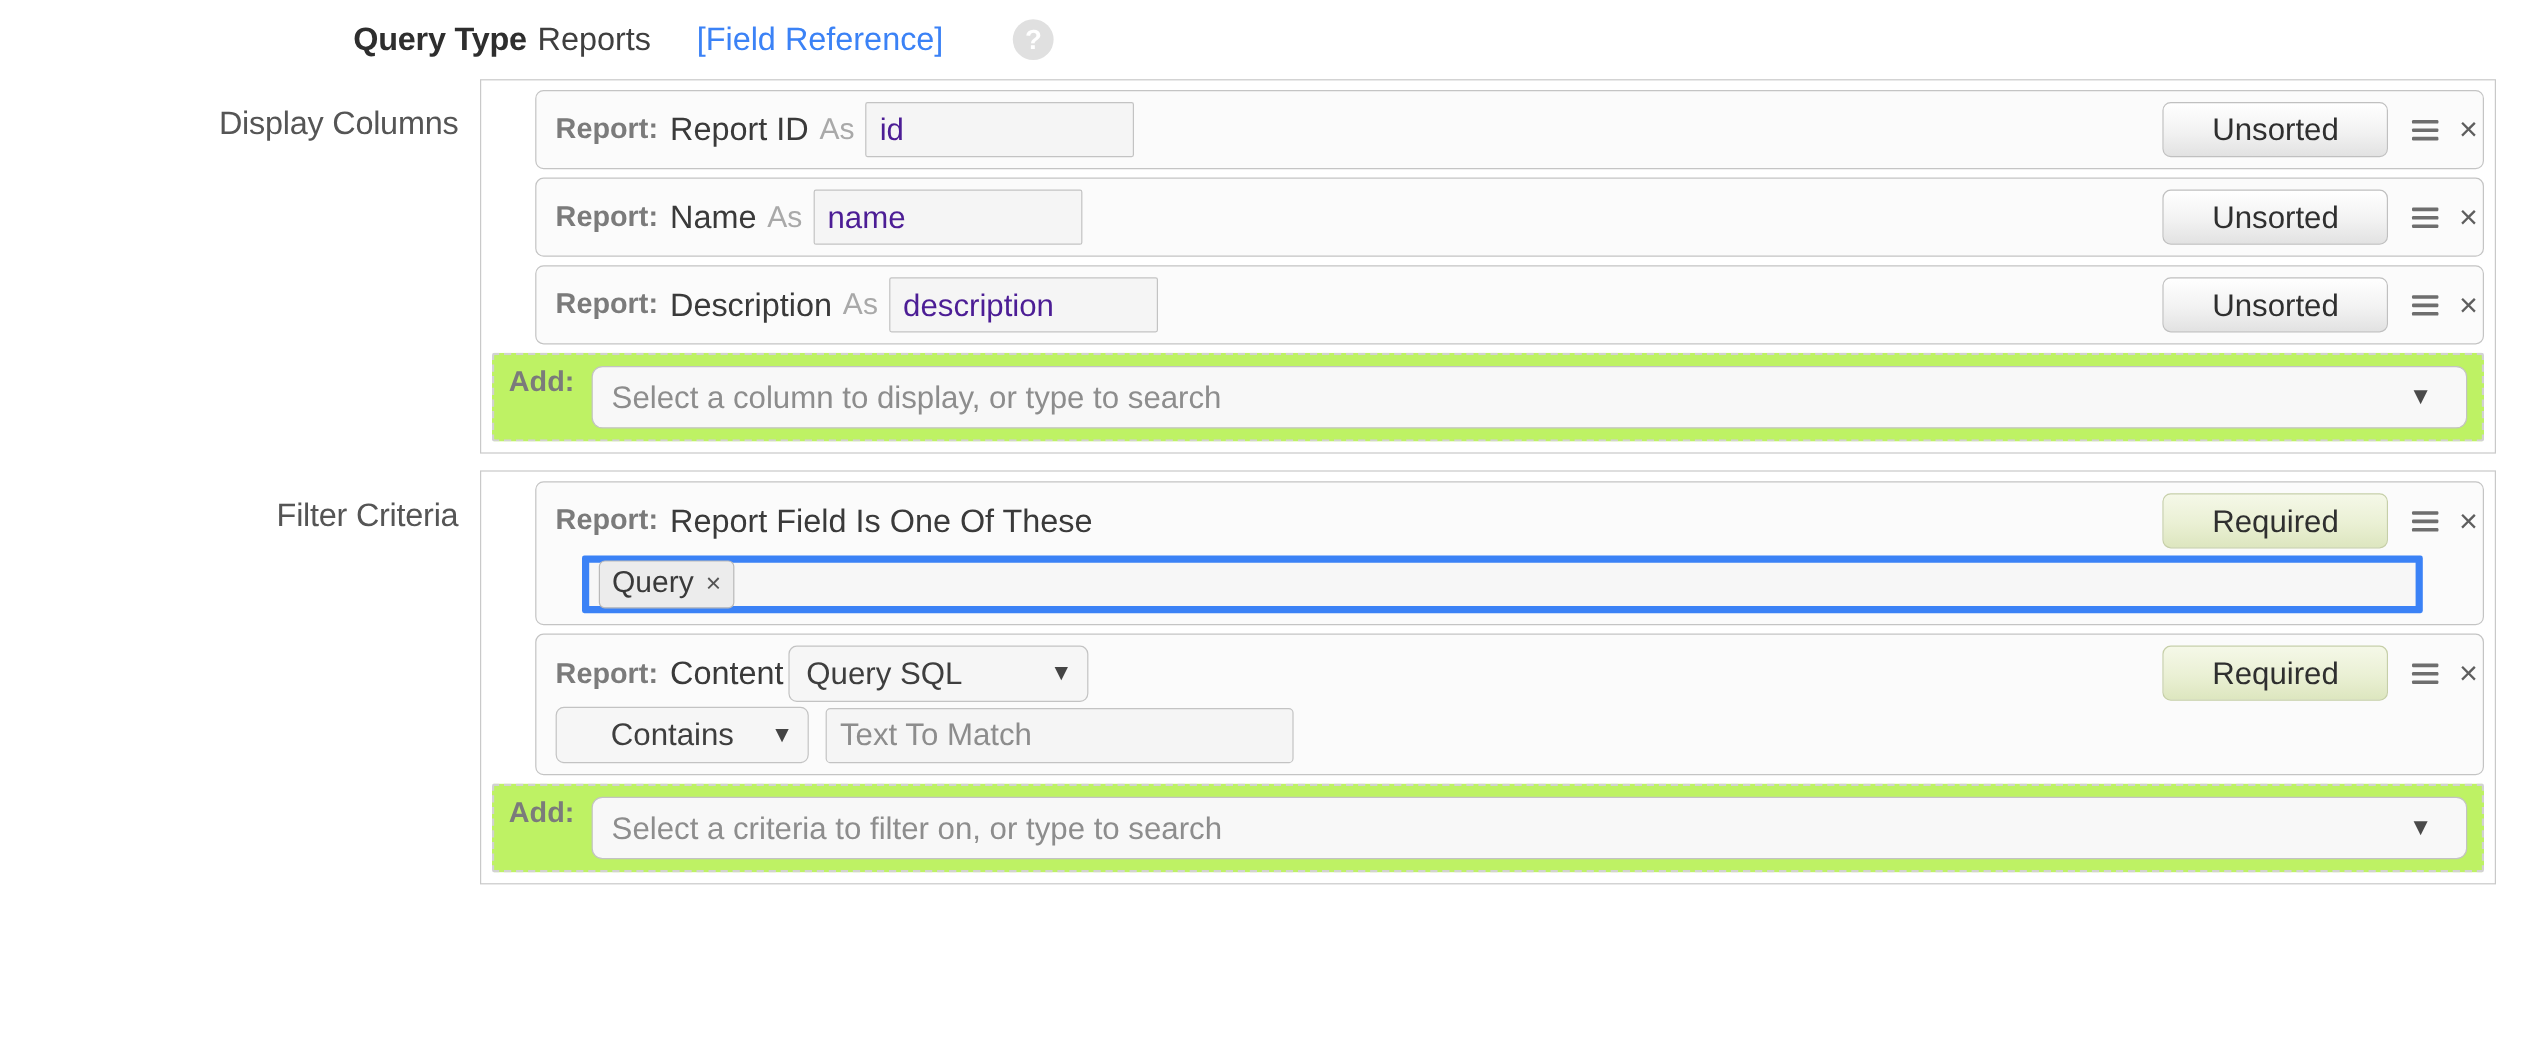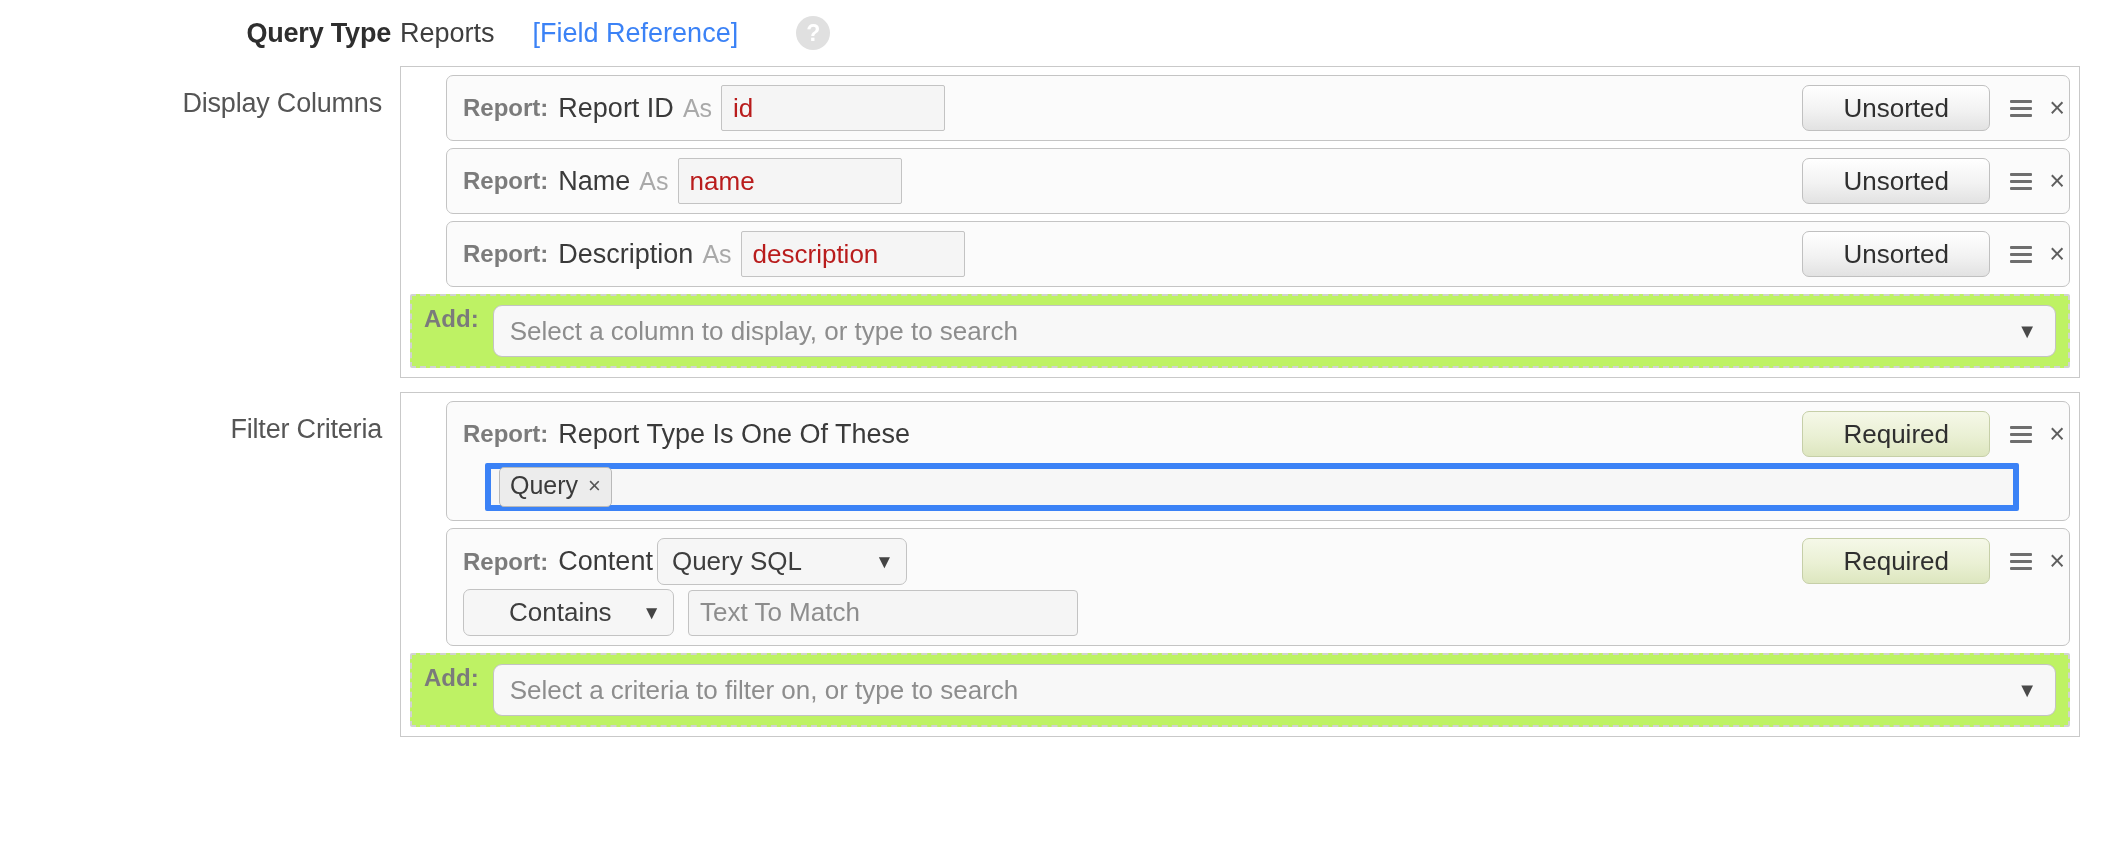--- a/index.html
+++ b/index.html
@@ -31,20 +31,21 @@
   }
   .header-label {
     width: 400px;
     text-align: right;
     font-size: 27px;
     font-weight: bold;
     color: #2e2e2e;
     padding-right: 9px;
     box-sizing: border-box;
     letter-spacing: -0.2px;
+    margin-left: 48px;
   }
   .header-value {
     font-size: 27px;
     color: #3f3f3f;
     margin-right: 38px;
   }
   .header-link {
     font-size: 27px;
     text-decoration: none;
     margin-right: 38px;
@@ -133,21 +134,21 @@
   .as-word {
     font-size: 25px;
     color: #a9a9a9;
     margin: 0 9px;
   }
 
   
   .text-input {
     font-family: "Liberation Sans", sans-serif;
     font-size: 26px;
-    color: #b91c1c;
+    color: #4c1d95;
     background: #f5f5f5;
     border: 1px solid #c3c3c3;
     border-radius: 2px;
     padding: 6px 11px;
     box-sizing: border-box;
     height: 46px;
     outline: none;
   }
   .input-id { width: 224px; }
   .input-name { width: 224px; }
@@ -291,21 +292,21 @@
   }
   .add-select {
     flex: 1 1 auto;
     display: flex;
     align-items: center;
     justify-content: space-between;
     background: #f8f8f8;
     border: 1px solid #c3c3c3;
     border-radius: 9px;
     height: 52px;
-    padding: 0 18px 0 16px;
+    padding: 0 28px 0 16px;
     box-sizing: border-box;
     cursor: pointer;
   }
   .add-placeholder {
     font-size: 26px;
     color: #8d8d8d;
     user-select: none;
   }
   .add-caret {
     font-size: 20px;
@@ -393,21 +394,21 @@
     </div>
   </div>
 
   <div class="section">
     <div class="section-label">Filter Criteria</div>
     <div class="section-body">
 
       <div class="row">
         <div class="row-line">
           <span class="prefix">Report:</span>
-          <span class="field-name">Report Type Is One Of These</span>
+          <span class="field-name">Report Field Is One Of These</span>
         </div>
         <div class="token-field">
           <span class="token">
             <span>Query</span>
             <span class="token-x">×</span>
           </span>
         </div>
         <div class="row-controls">
           <div class="state-button state-required">Required</div>
           <span class="handle-icon">

